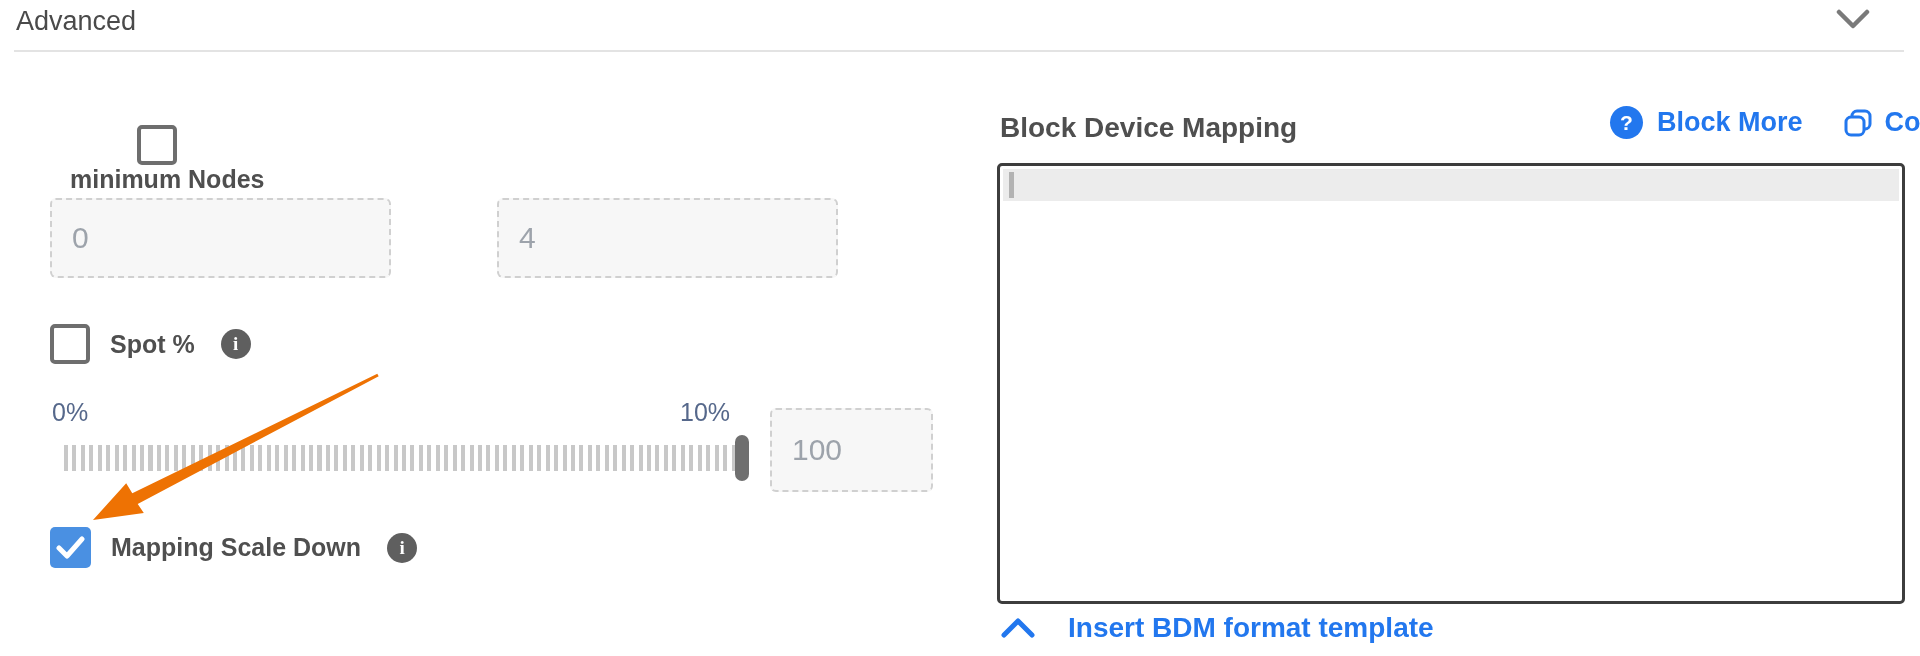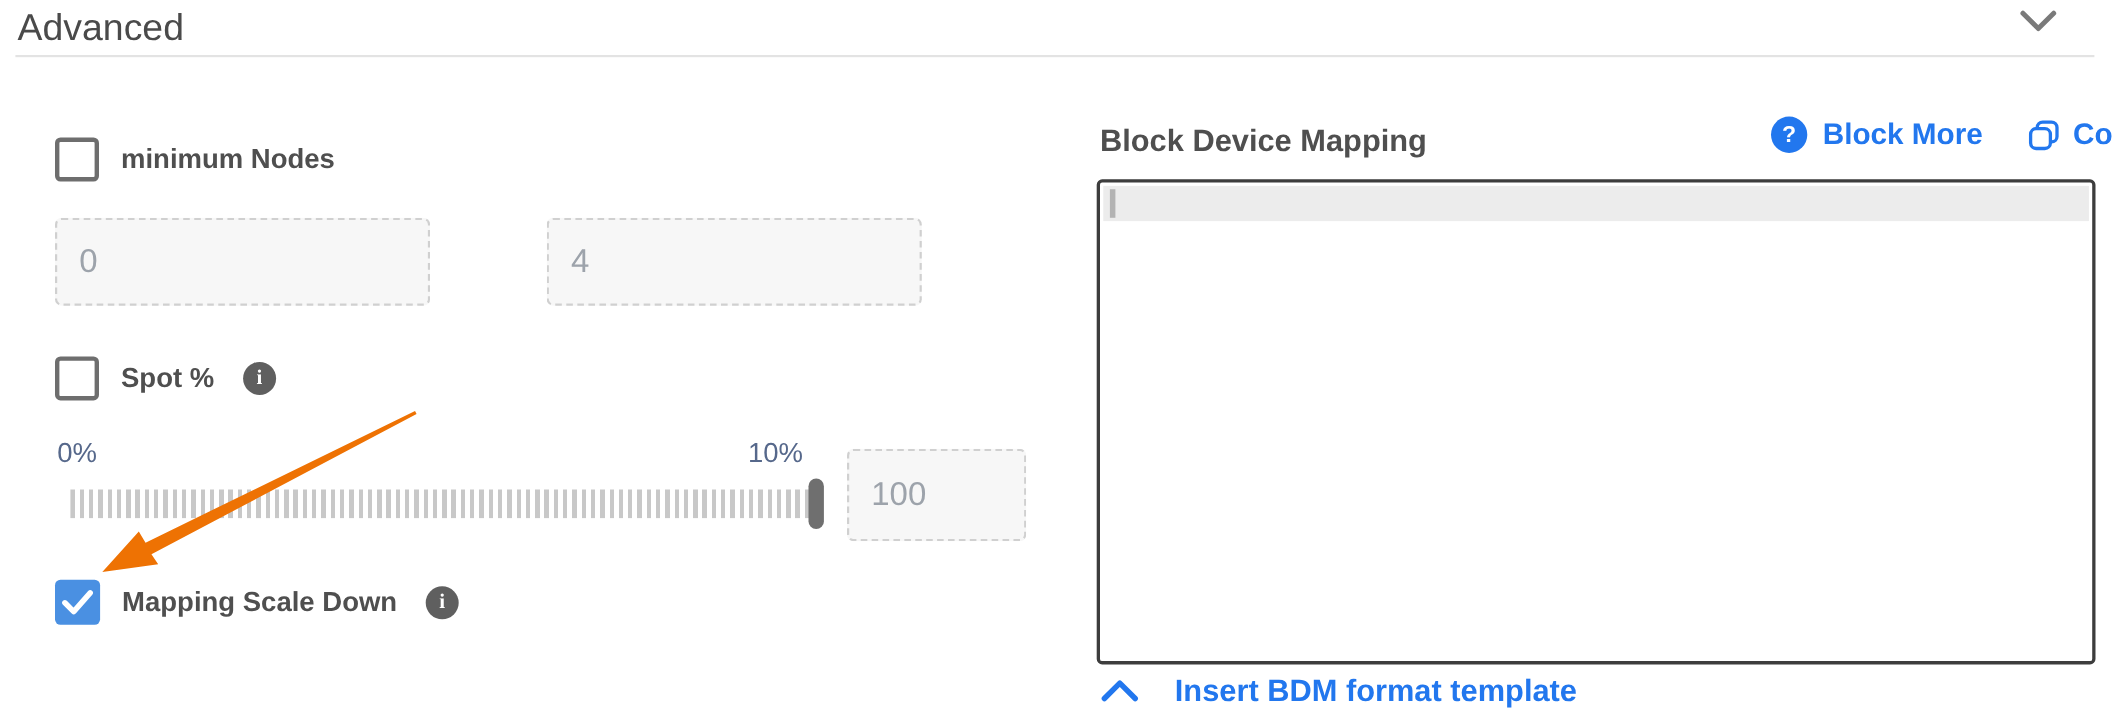--- a/index.html
+++ b/index.html
@@ -1,21 +1,21 @@
 <!DOCTYPE html>
 <html><head>
 <meta charset="utf-8">
 <style>
   html,body{margin:0;padding:0;background:#fff;}
   .page{position:relative;width:1920px;height:656px;background:#fff;overflow:hidden;
         font-family:"Liberation Sans",sans-serif;color:#4f4f4f;}
   .abs{position:absolute;}
 
   
-  .hdr-title{left:16px;top:6px;font-size:34px;font-weight:400;color:#4a4a4a;}
+  .hdr-title{left:16px;top:6px;font-size:27px;font-weight:400;color:#4a4a4a;}
   .hdr-chevron{left:1836px;top:8px;width:34px;height:24px;cursor:pointer;}
   .divider{left:14px;top:50px;width:1890px;height:0;border-top:2px solid #e3e3e3;}
 
   
   .cb-row{display:flex;align-items:center;}
   .cb{width:40px;height:40px;box-sizing:border-box;border:4px solid #6e6e6e;border-radius:5px;
       background:#fff;flex:0 0 auto;cursor:pointer;display:flex;align-items:center;justify-content:center;}
   .cb.checked{border:none;background:#4a90e2;width:41px;height:41px;}
   .cb-label{margin-left:20px;font-size:25px;font-weight:600;color:#4f4f4f;white-space:nowrap;}
   .info-icon{margin-left:26px;width:30px;height:30px;border-radius:50%;background:#5f5f5f;color:#fff;
@@ -54,21 +54,21 @@
 <div class="page">
 
   <div class="abs hdr-title">Advanced</div>
   <div class="abs hdr-chevron">
     <svg width="34" height="24" viewBox="0 0 34 24">
       <path d="M3 4 L17 18 L31 4" fill="none" stroke="#7a7a7a" stroke-width="4.5" stroke-linecap="round" stroke-linejoin="round"></path>
     </svg>
   </div>
   <div class="abs divider"></div>
 
-  <div class="abs cb-row" style="left:50px;top:125px;">
+  <div class="abs cb-row" style="left:50px;top:125px;flex-direction:column;">
     <span class="cb"></span>
     <span class="cb-label">minimum Nodes</span>
   </div>
   <input class="abs dashed-input" style="left: 50px; top: 198px; width: 341px;" placeholder="0">
 
   <input class="abs dashed-input" style="left: 497px; top: 198px; width: 341px;" placeholder="4">
 
   <div class="abs cb-row" style="left:50px;top:324px;">
     <span class="cb"></span>
     <span class="cb-label">Spot %</span>

